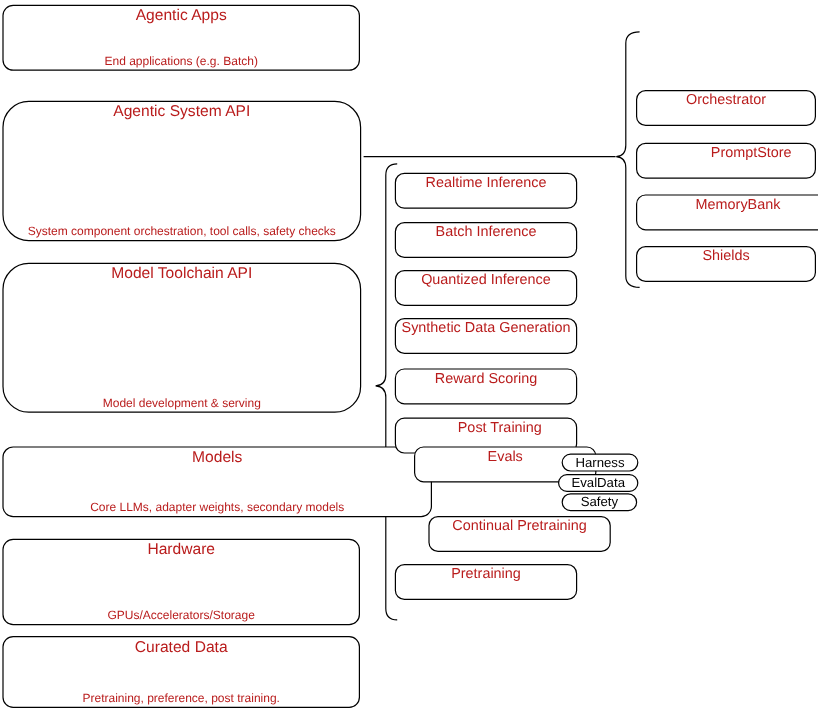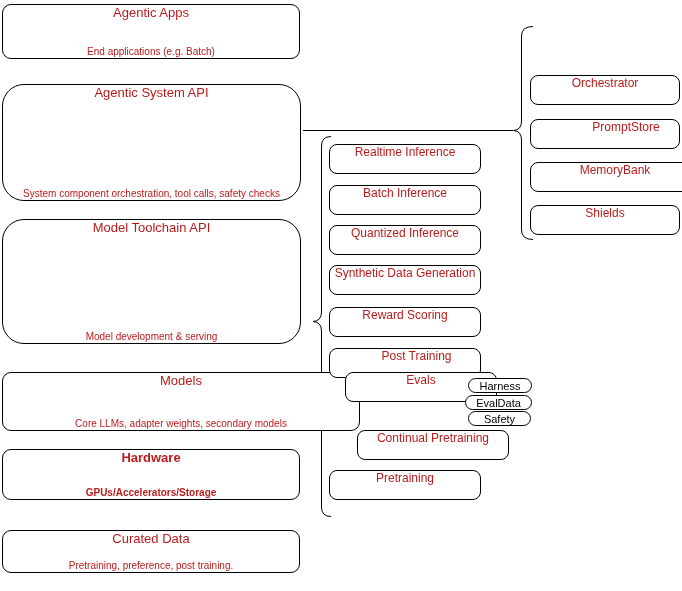--- a/index.html
+++ b/index.html
@@ -90,26 +90,26 @@
   <div class="node stack-node big-radius" style="left:2px; top:219px; width:299px; height:125px;">
     <div class="node-title">Model Toolchain API</div>
     <div class="node-subtitle">Model development &amp; serving</div>
   </div>
 
   <div class="node stack-node" style="left:2px; top:372px; width:358px; height:59px;gap:24px;">
     <div class="node-title">Models</div>
     <div class="node-subtitle">Core LLMs, adapter weights, secondary models</div>
   </div>
 
-  <div class="node stack-node" style="left:2px; top:449px; width:298px; height:51px;font-weight:bold;">
+  <div class="node stack-node" style="left:2px; top:449px; width:298px; height:72px;">
     <div class="node-title">Hardware</div>
     <div class="node-subtitle">GPUs/Accelerators/Storage</div>
   </div>
 
-  <div class="node stack-node" style="left:2px; top:530px; width:298px; height:43px;">
+  <div class="node stack-node" style="left:2px; top:530px; width:298px; height:60px;">
     <div class="node-title">Curated Data</div>
     <div class="node-subtitle">Pretraining, preference, post training.</div>
   </div>
 
   <div class="node chip-node" style="left:329px; top:144px; width:152px; height:30px;">
     <span>Realtime Inference</span>
   </div>
   <div class="node chip-node" style="left:329px; top:185px; width:152px; height:30px;">
     <span>Batch Inference</span>
   </div>

